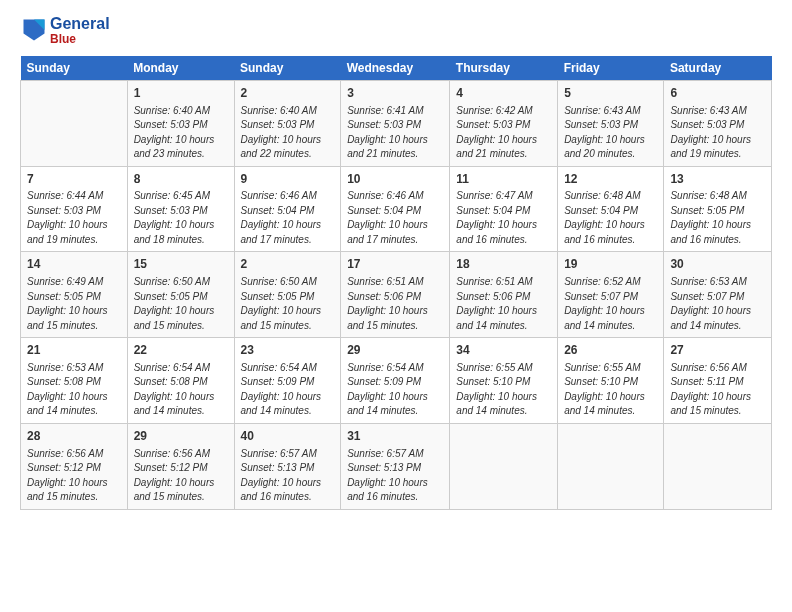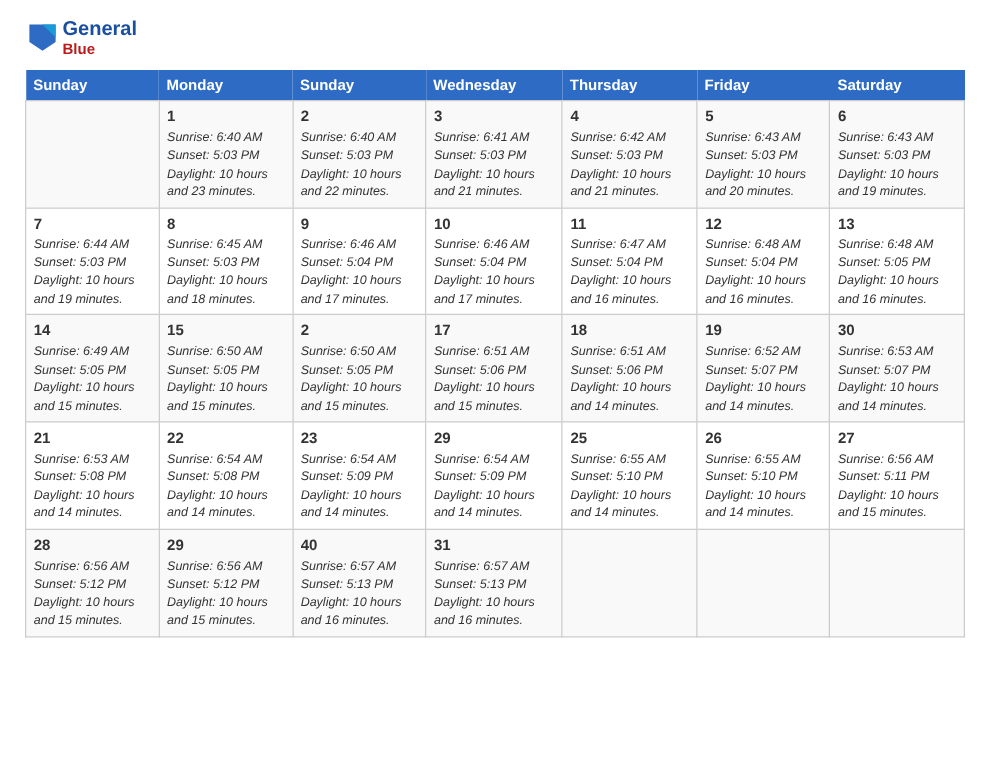--- a/index.html
+++ b/index.html
@@ -217,21 +217,21 @@
           </td>
           <td>
             <span class="day-num">23</span>
             <div class="day-info">Sunrise: 6:54 AM<br>Sunset: 5:09 PM<br>Daylight: 10 hours<br>and 14 minutes.</div>
           </td>
           <td>
             <span class="day-num">29</span>
             <div class="day-info">Sunrise: 6:54 AM<br>Sunset: 5:09 PM<br>Daylight: 10 hours<br>and 14 minutes.</div>
           </td>
           <td>
-            <span class="day-num">25</span>
+            <span class="day-num">34</span>
             <div class="day-info">Sunrise: 6:55 AM<br>Sunset: 5:10 PM<br>Daylight: 10 hours<br>and 14 minutes.</div>
           </td>
           <td>
             <span class="day-num">26</span>
             <div class="day-info">Sunrise: 6:55 AM<br>Sunset: 5:10 PM<br>Daylight: 10 hours<br>and 14 minutes.</div>
           </td>
           <td>
             <span class="day-num">27</span>
             <div class="day-info">Sunrise: 6:56 AM<br>Sunset: 5:11 PM<br>Daylight: 10 hours<br>and 15 minutes.</div>
           </td>

